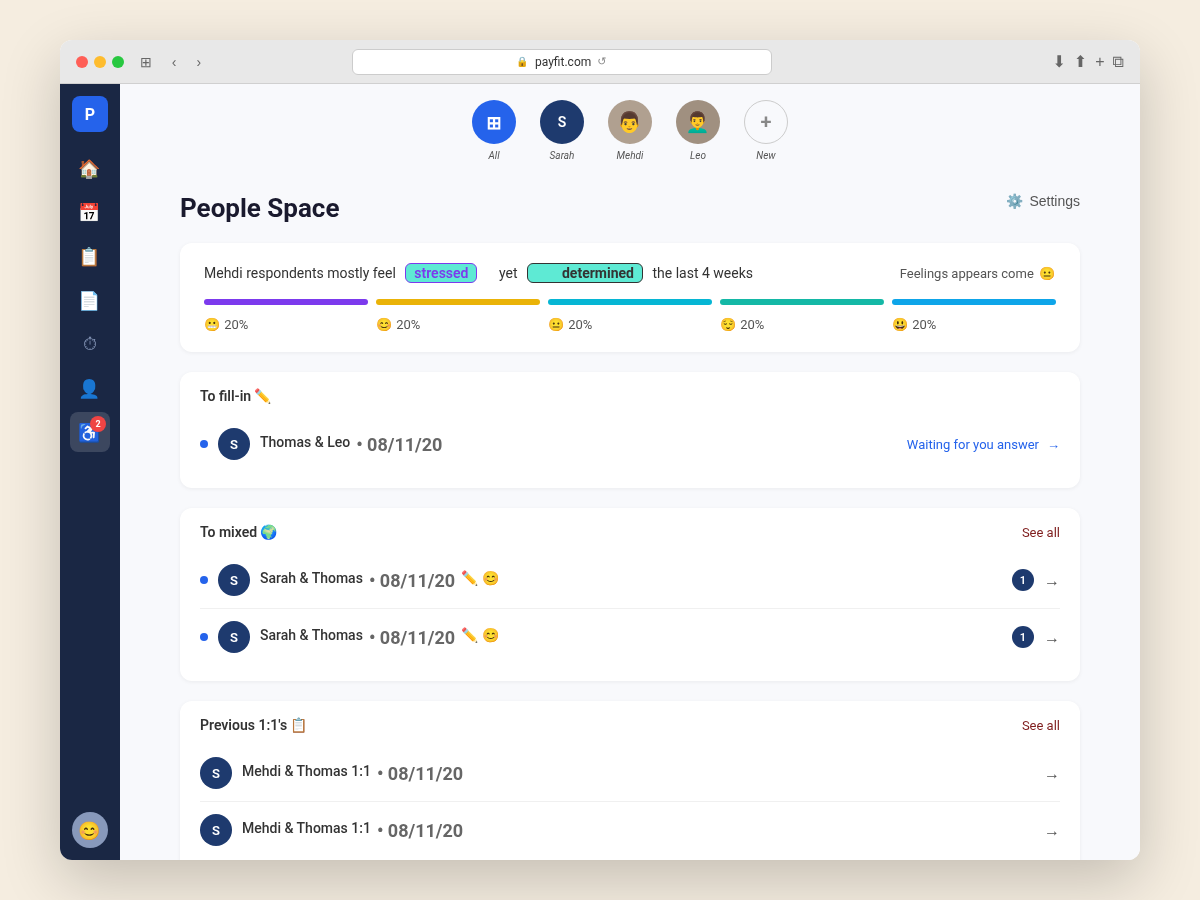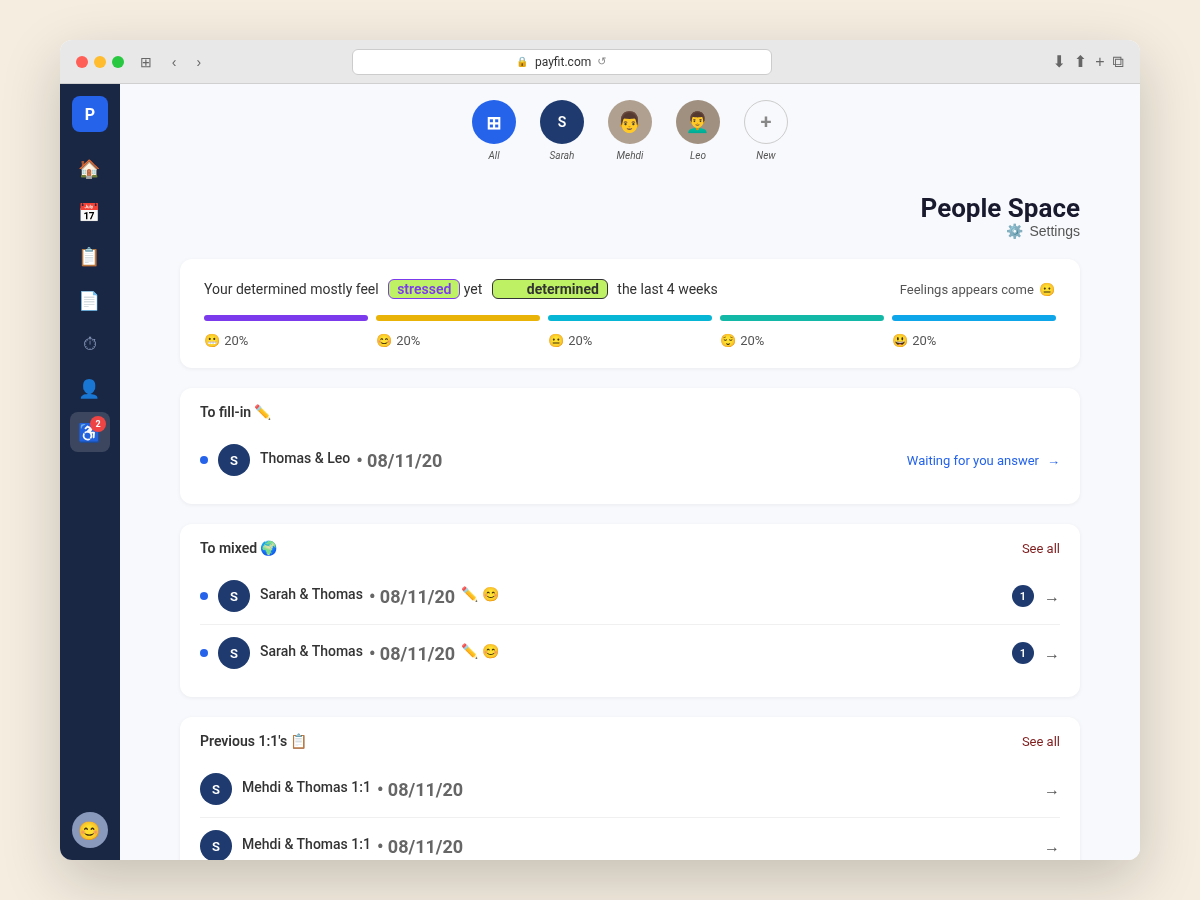--- a/index.html
+++ b/index.html
@@ -228,23 +228,22 @@
 
     
     .page-content {
       padding: 20px 60px 40px;
       flex: 1;
     }
 
     .page-header {
       display: flex;
       justify-content: space-between;
-      align-items: flex-end;
+      align-items: flex-start;
       margin-bottom: 20px;
-      flex-direction: column;
     }
     .page-title {
       font-size: 26px;
       font-weight: 700;
       color: #1a1a2e;
     }
     .settings-btn {
       display: flex;
       align-items: center;
       gap: 6px;
@@ -268,21 +267,21 @@
       justify-content: space-between;
       align-items: center;
       margin-bottom: 16px;
     }
     .feelings-text {
       font-size: 14px;
       color: #333;
     }
     .feelings-text .tag {
       display: inline-block;
-      background: #bef264;
+      background: #5eead4;
       border: 1.5px solid #333;
       border-radius: 6px;
       padding: 1px 8px;
       font-weight: 600;
       font-size: 14px;
     }
     .feelings-text .tag.stressed {
       border-color: #7c3aed;
       color: #7c3aed;
     }
@@ -517,23 +516,23 @@
           <h1 class="page-title">People Space</h1>
           <button class="settings-btn">
             <span>⚙️</span>
             <span>Settings</span>
           </button>
         </div>
 
         <div class="feelings-card">
           <div class="feelings-header">
             <div class="feelings-text">
-              <span>Your determined mostly feel</span>
+              <span>Mehdi respondents mostly feel</span>
               <span class="tag stressed" style="margin-left:6px;">stressed</span>
-              <span style="margin-left:0;">yet</span>
+              <span style="margin-left:18px;">yet</span>
               <span class="tag determined" style="margin-left:6px;padding-left:34px;">determined</span>
               <span style="margin-left:6px;">the last 4 weeks</span>
             </div>
             <div class="feelings-mixed">
               <span>Feelings appears come</span>
               <span>😐</span>
             </div>
           </div>
 
           <div class="progress-bars">

